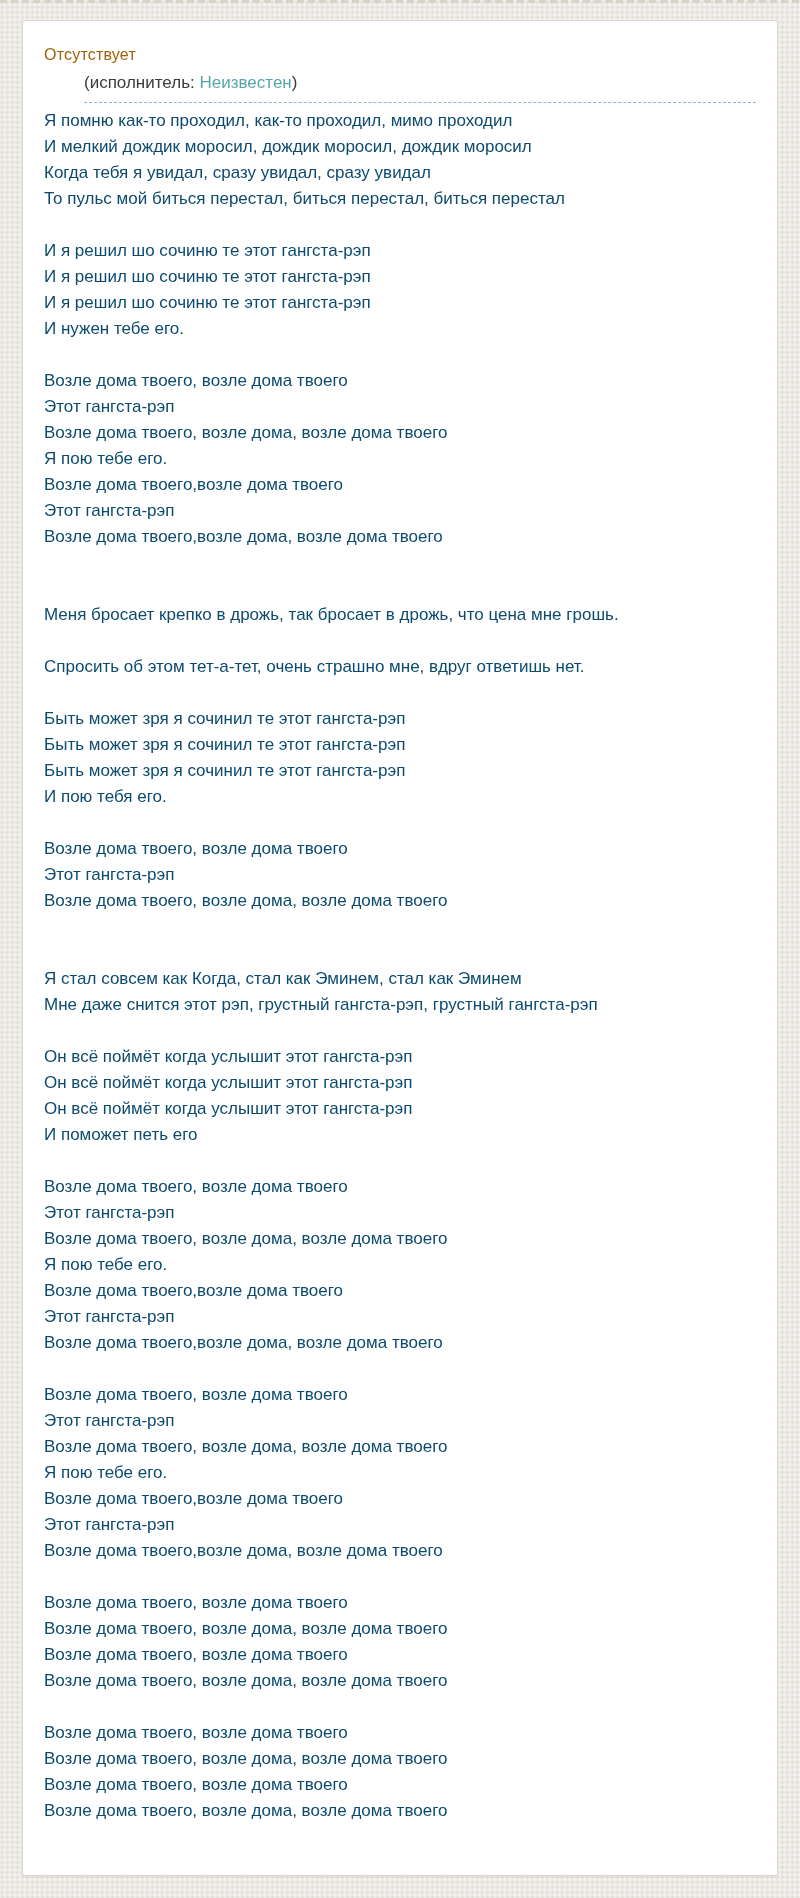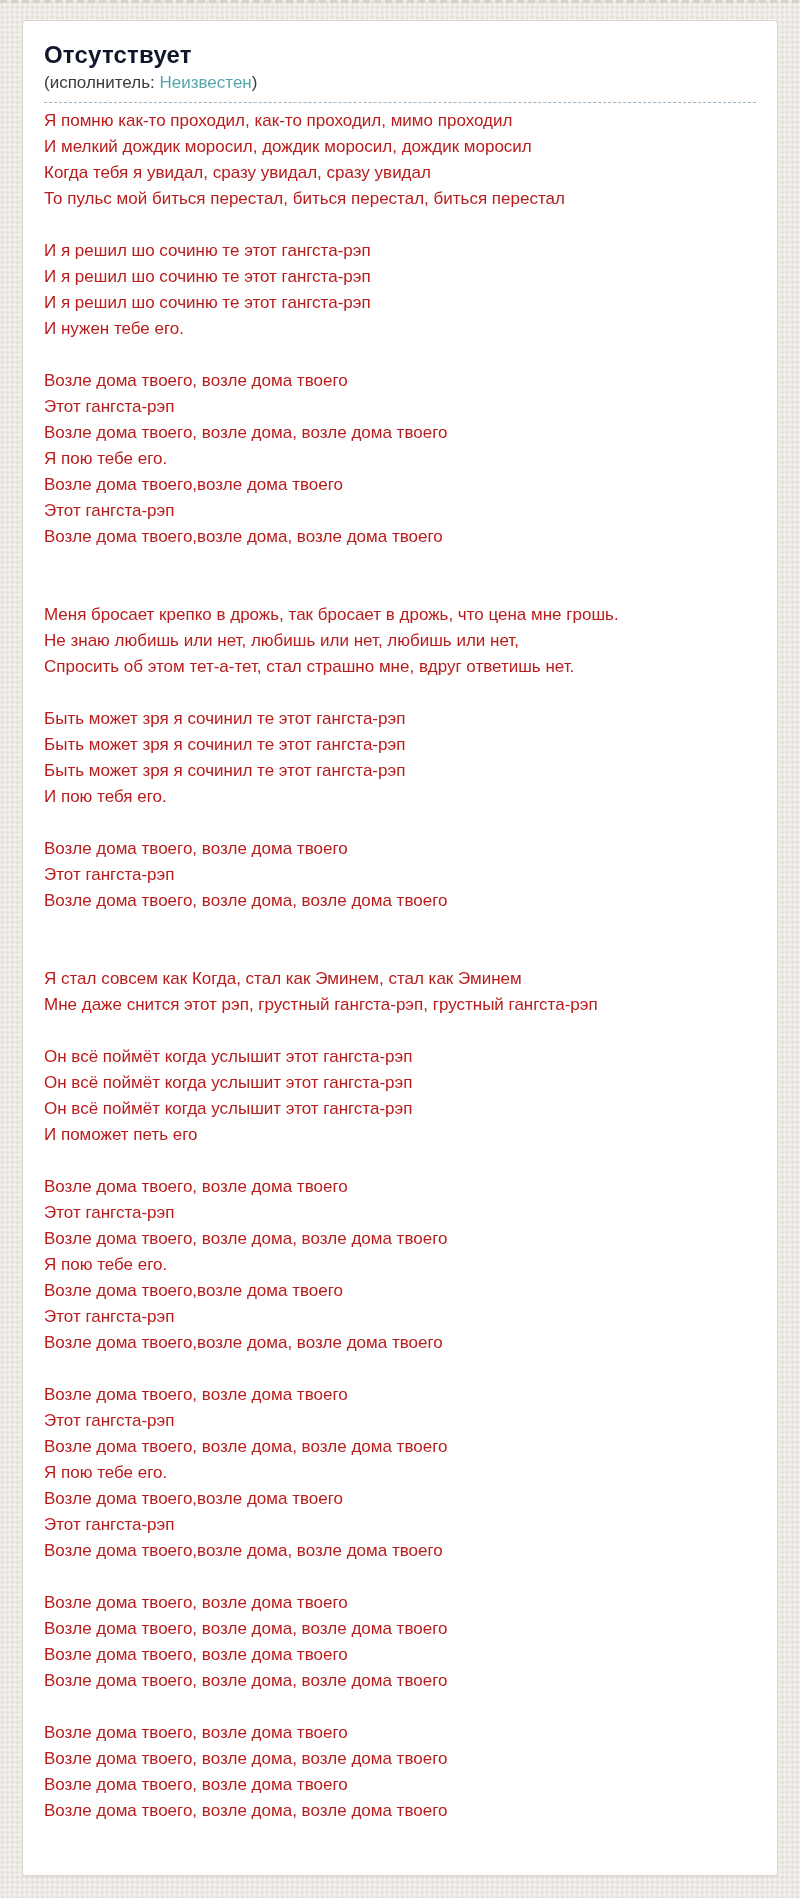--- a/index.html
+++ b/index.html
@@ -26,63 +26,64 @@
     margin:20px auto 0 auto;
     width:756px;
     min-height:1856px;
     background:#ffffff;
     border:1px solid #dbd7d1;
     border-radius:3px;
     box-shadow:0 1px 2px rgba(0,0,0,.06);
     padding:17px 21px 38px 21px;
   }
   h1.song-title{
-    font-size:24px;
-    font-weight:700;
+    font-size:16px;
+    font-weight:400;
     letter-spacing:.2px;
-    color:#0f172a;
+    color:#a16207;
     line-height:30px;
     margin:2px 0 2px 0;
   }
   .artist-line{
     font-size:17px;
     color:#3b3b3b;
     line-height:22px;
     padding-bottom:8px;
     border-bottom:1px dashed #9db4c6;
+    margin-left:40px;
   }
   .artist-link{
     color:#55a6ab;
     text-decoration:none;
     cursor:pointer;
   }
   .lyrics{
     margin-top:5px;
     font-size:17px;
     line-height:26px;
-    color:#b91c1c;
+    color:#0c4a6e;
   }
   .lyrics p.stanza{ margin:0 0 26px 0; }
   .lyrics p.stanza:last-child{ margin-bottom:0; }
 </style>
 </head>
 <body>
 
 <div class="top-edge"></div>
 
 <div class="card">
   <h1 class="song-title">Отсутствует</h1>
 
   <div class="artist-line"><span>(исполнитель: </span><a href="#" class="artist-link">Неизвестен</a><span>)</span></div>
 
   <div class="lyrics" id="lyrics">
       <p class="stanza"><span>Я помню как-то проходил, как-то проходил, мимо проходил</span><br><span>И мелкий дождик моросил, дождик моросил, дождик моросил</span><br><span>Когда тебя я увидал, сразу увидал, сразу увидал</span><br><span>То пульс мой биться перестал, биться перестал, биться перестал</span></p>
       <p class="stanza"><span>И я решил шо сочиню те этот гангста-рэп</span><br><span>И я решил шо сочиню те этот гангста-рэп</span><br><span>И я решил шо сочиню те этот гангста-рэп</span><br><span>И нужен тебе его.</span></p>
       <p class="stanza"><span>Возле дома твоего, возле дома твоего</span><br><span>Этот гангста-рэп</span><br><span>Возле дома твоего, возле дома, возле дома твоего</span><br><span>Я пою тебе его.</span><br><span>Возле дома твоего,возле дома твоего</span><br><span>Этот гангста-рэп</span><br><span>Возле дома твоего,возле дома, возле дома твоего</span></p>
-      <p class="stanza"><br><span>Меня бросает крепко в дрожь, так бросает в дрожь, что цена мне грошь.</span><br><span>Не знаю любишь или нет, любишь или нет, любишь или нет,</span><br><span>Спросить об этом тет-а-тет, стал страшно мне, вдруг ответишь нет.</span></p>
+      <p class="stanza"><br><span>Меня бросает крепко в дрожь, так бросает в дрожь, что цена мне грошь.</span><br><br><span>Спросить об этом тет-а-тет, очень страшно мне, вдруг ответишь нет.</span></p>
       <p class="stanza"><span>Быть может зря я сочинил те этот гангста-рэп</span><br><span>Быть может зря я сочинил те этот гангста-рэп</span><br><span>Быть может зря я сочинил те этот гангста-рэп</span><br><span>И пою тебя его.</span></p>
       <p class="stanza"><span>Возле дома твоего, возле дома твоего</span><br><span>Этот гангста-рэп</span><br><span>Возле дома твоего, возле дома, возле дома твоего</span></p>
       <p class="stanza"><br><span>Я стал совсем как Когда, стал как Эминем, стал как Эминем</span><br><span>Мне даже снится этот рэп, грустный гангста-рэп, грустный гангста-рэп</span><br></p>
       <p class="stanza"><span>Он всё поймёт когда услышит этот гангста-рэп</span><br><span>Он всё поймёт когда услышит этот гангста-рэп</span><br><span>Он всё поймёт когда услышит этот гангста-рэп</span><br><span>И поможет петь его</span></p>
       <p class="stanza"><span>Возле дома твоего, возле дома твоего</span><br><span>Этот гангста-рэп</span><br><span>Возле дома твоего, возле дома, возле дома твоего</span><br><span>Я пою тебе его.</span><br><span>Возле дома твоего,возле дома твоего</span><br><span>Этот гангста-рэп</span><br><span>Возле дома твоего,возле дома, возле дома твоего</span></p>
       <p class="stanza"><span>Возле дома твоего, возле дома твоего</span><br><span>Этот гангста-рэп</span><br><span>Возле дома твоего, возле дома, возле дома твоего</span><br><span>Я пою тебе его.</span><br><span>Возле дома твоего,возле дома твоего</span><br><span>Этот гангста-рэп</span><br><span>Возле дома твоего,возле дома, возле дома твоего</span></p>
       <p class="stanza"><span>Возле дома твоего, возле дома твоего</span><br><span>Возле дома твоего, возле дома, возле дома твоего</span><br><span>Возле дома твоего, возле дома твоего</span><br><span>Возле дома твоего, возле дома, возле дома твоего</span></p>
       <p class="stanza"><span>Возле дома твоего, возле дома твоего</span><br><span>Возле дома твоего, возле дома, возле дома твоего</span><br><span>Возле дома твоего, возле дома твоего</span><br><span>Возле дома твоего, возле дома, возле дома твоего</span></p>
     </div>
 </div>

